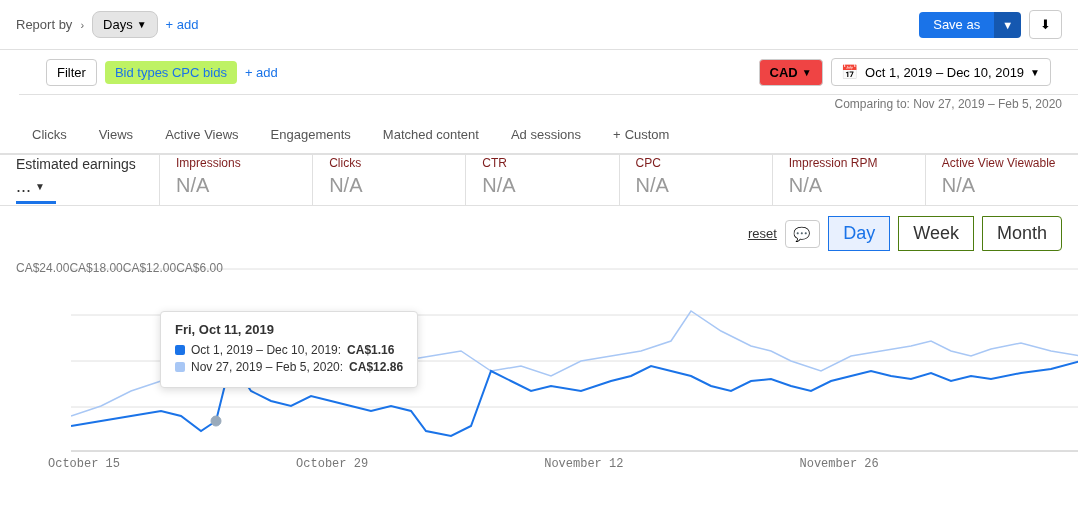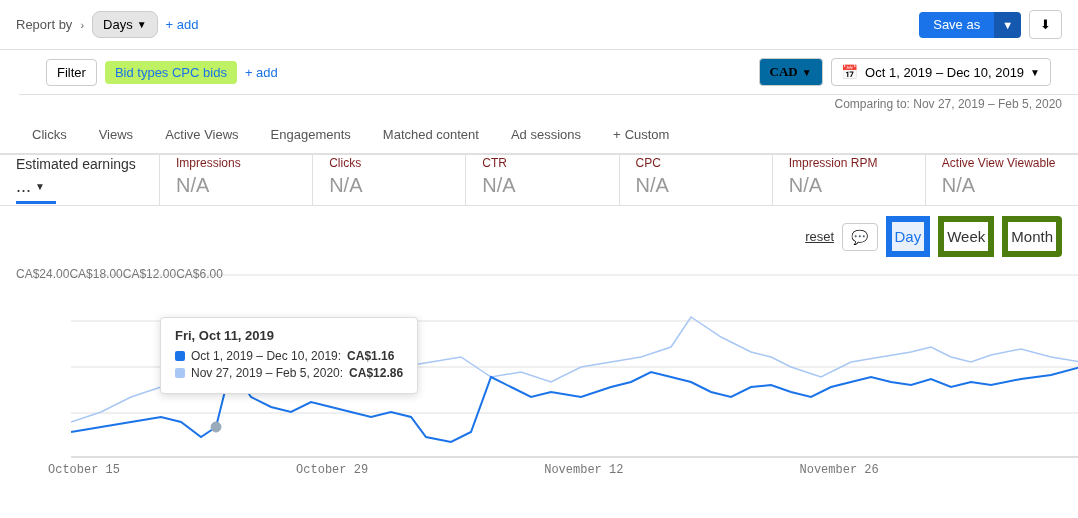--- a/index.html
+++ b/index.html
@@ -39,22 +39,22 @@
     .filter-btn {
       background: #fff; border: 1px solid #ccc; border-radius: 4px;
       padding: 5px 10px; font-size: 13px; cursor: pointer;
     }
     .filter-tag {
       background: #bef264; border-radius: 4px; padding: 4px 10px; font-size: 13px; color: #1a73e8;
     }
     .filter-add { color: #1a73e8; font-size: 13px; cursor: pointer; }
     .filter-right { margin-left: auto; display: flex; align-items: center; gap: 8px; }
     .cad-btn {
-      background: #0369a1; border: 1px solid #ccc; border-radius: 4px;
-      padding: 5px 10px; font-size: 13px; cursor: pointer; display: flex; align-items: center; gap: 4px; font-weight: bold; font-family: Liberation Serif, serif;
+      background: #ef4444; border: 1px solid #ccc; border-radius: 4px;
+      padding: 5px 10px; font-size: 13px; cursor: pointer; display: flex; align-items: center; gap: 4px; font-weight: bold;
     }
     .date-btn {
       background: #fff; border: 1px solid #ccc; border-radius: 4px;
       padding: 5px 10px; font-size: 13px; cursor: pointer; display: flex; align-items: center; gap: 6px;
     }
     .calendar-icon { font-size: 14px; color: #555; }
 
     
     .comparing-bar {
       text-align: right; padding: 2px 16px 6px; font-size: 12px; color: #777;
@@ -89,22 +89,22 @@
     .controls-row {
       display: flex; align-items: center; justify-content: flex-end;
       padding: 10px 16px; gap: 8px;
     }
     .reset-link { color: #333; font-size: 13px; cursor: pointer; text-decoration: underline; }
     .comment-icon-btn {
       background: none; border: 1px solid #ccc; border-radius: 4px;
       padding: 5px 8px; cursor: pointer; font-size: 14px;
     }
     .period-btn {
-      background: #fff; border: 6px solid #4d7c0f; border-radius: 0;
-      padding: 6px 3px; font-size: 15px; cursor: pointer; color: #333;
+      background: #fff; border: 1px solid #4d7c0f; border-radius: 0;
+      padding: 6px 14px; font-size: 18px; cursor: pointer; color: #333;
     }
     .period-btn:first-of-type { border-radius: 4px 0 0 4px; }
     .period-btn:last-of-type { border-radius: 0 4px 4px 0; }
     .period-btn.active { background: #e8f0fe; color: #1a73e8; border-color: #1a73e8; }
 
     
     .tooltip {
       position: absolute; background: #fff; border: 1px solid #ddd;
       border-radius: 4px; padding: 10px 14px; font-size: 12px;
       box-shadow: 0 2px 8px rgba(0,0,0,0.15);

